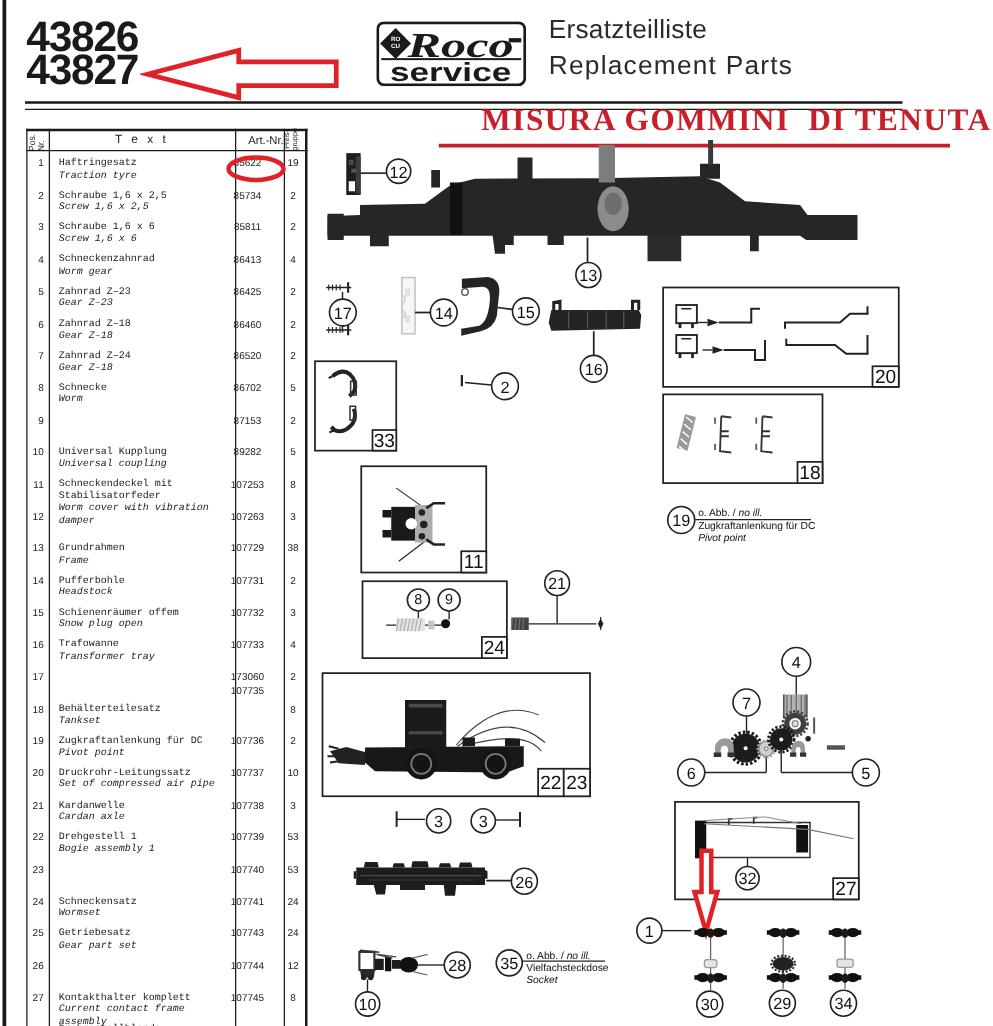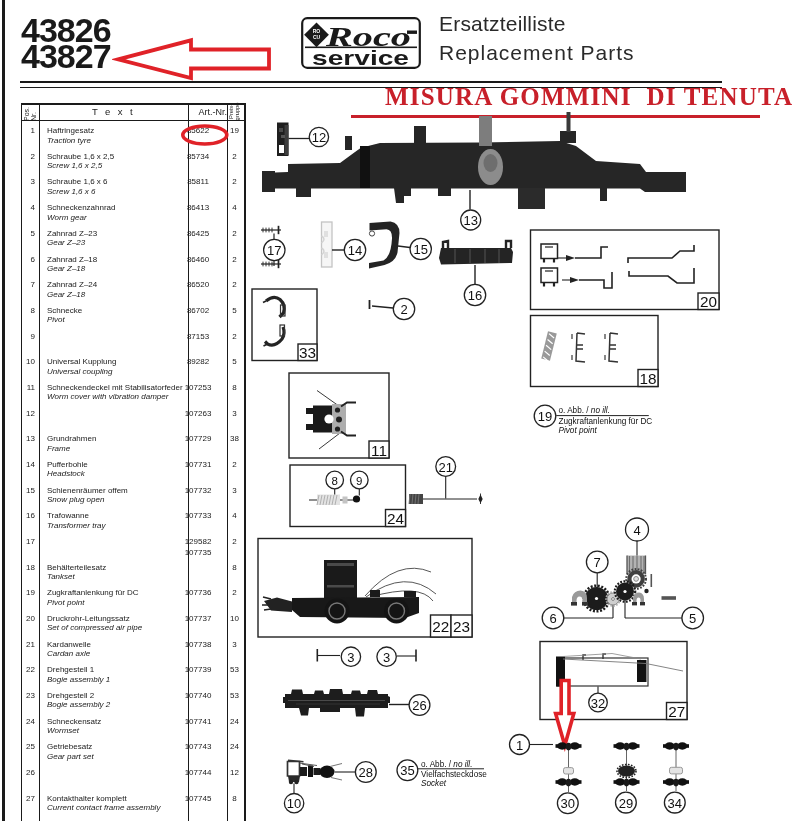--- a/index.html
+++ b/index.html
@@ -10,21 +10,21 @@
 #num1{top:17px;} #num2{top:43px;}
 #ers,#rep{position:absolute;left:439px;font-size:21px;color:#2a2a2a;}
 #ers{top:12.3px;letter-spacing:0.2px;} #rep{top:40.5px;letter-spacing:1px;}
 .hl{position:absolute;background:#1a1a1a;}
 #redtitle{position:absolute;left:351px;top:83px;
  font-family:"Liberation Serif",serif;font-weight:bold;font-size:25px;color:#c8202a;
  letter-spacing:1.2px;white-space:pre;margin-left:34px;}
 .vl{position:absolute;background:#1a1a1a;}
 .pos,.txt,.art,.pg{position:absolute;font-size:8px;line-height:9.6px;color:#1a1a1a;}
 .pos{left:20px;width:15px;text-align:right;}
-.txt{left:47px;width:138px;}
+.txt{left:47px;width:138px;font-family:Liberation Mono, monospace;}
 .art{left:178px;width:40px;text-align:center;}
 .pg{left:227px;width:15px;text-align:center;}
 .hdr{position:absolute;color:#1a1a1a;}
 </style></head>
 <body>
 <div id="page">
  <div class="hl" style="left:2px;top:0;width:2.5px;height:821px"></div>
  <div id="num1">43826</div>
     <div id="num2">43827</div>
  <svg class="abs" style="left:112px;top:34px" width="165" height="50" viewBox="0 0 165 50">
@@ -82,21 +82,21 @@
 <div class="pg" style="top:228.8px">2</div>
 <div class="pos" style="top:254.5px">6</div>
 <div class="txt" style="top:254.5px">Zahnrad Z–18<br><i>Gear Z–18</i></div>
 <div class="art" style="top:254.5px">86460</div>
 <div class="pg" style="top:254.5px">2</div>
 <div class="pos" style="top:280.1px">7</div>
 <div class="txt" style="top:280.1px">Zahnrad Z–24<br><i>Gear Z–18</i></div>
 <div class="art" style="top:280.1px">86520</div>
 <div class="pg" style="top:280.1px">2</div>
 <div class="pos" style="top:305.8px">8</div>
-<div class="txt" style="top:305.8px">Schnecke<br><i>Pivot</i></div>
+<div class="txt" style="top:305.8px">Schnecke<br><i>Worm</i></div>
 <div class="art" style="top:305.8px">86702</div>
 <div class="pg" style="top:305.8px">5</div>
 <div class="pos" style="top:331.5px">9</div>
 <div class="art" style="top:331.5px">87153</div>
 <div class="pg" style="top:331.5px">2</div>
 <div class="pos" style="top:357.1px">10</div>
 <div class="txt" style="top:357.1px">Universal Kupplung<br><i>Universal coupling</i></div>
 <div class="art" style="top:357.1px">89282</div>
 <div class="pg" style="top:357.1px">5</div>
 <div class="pos" style="top:382.8px">11</div>
@@ -116,21 +116,21 @@
 <div class="pg" style="top:459.8px">2</div>
 <div class="pos" style="top:485.5px">15</div>
 <div class="txt" style="top:485.5px">Schienenräumer offem<br><i>Snow plug open</i></div>
 <div class="art" style="top:485.5px">107732</div>
 <div class="pg" style="top:485.5px">3</div>
 <div class="pos" style="top:511.1px">16</div>
 <div class="txt" style="top:511.1px">Trafowanne<br><i>Transformer tray</i></div>
 <div class="art" style="top:511.1px">107733</div>
 <div class="pg" style="top:511.1px">4</div>
 <div class="pos" style="top:536.8px">17</div>
-<div class="art" style="top:536.8px">129582</div>
+<div class="art" style="top:536.8px">173060</div>
 <div class="pg" style="top:536.8px">2</div>
 <div class="pos" style="top:562.5px">18</div>
 <div class="txt" style="top:562.5px">Behälterteilesatz<br><i>Tankset</i></div>
 <div class="art" style="top:548px">107735</div>
 <div class="pg" style="top:562.5px">8</div>
 <div class="pos" style="top:588.2px">19</div>
 <div class="txt" style="top:588.2px">Zugkraftanlenkung für DC<br><i>Pivot point</i></div>
 <div class="art" style="top:588.2px">107736</div>
 <div class="pg" style="top:588.2px">2</div>
 <div class="pos" style="top:613.8px">20</div>
@@ -139,21 +139,20 @@
 <div class="pg" style="top:613.8px">10</div>
 <div class="pos" style="top:639.5px">21</div>
 <div class="txt" style="top:639.5px">Kardanwelle<br><i>Cardan axle</i></div>
 <div class="art" style="top:639.5px">107738</div>
 <div class="pg" style="top:639.5px">3</div>
 <div class="pos" style="top:665.2px">22</div>
 <div class="txt" style="top:665.2px">Drehgestell 1<br><i>Bogie assembly 1</i></div>
 <div class="art" style="top:665.2px">107739</div>
 <div class="pg" style="top:665.2px">53</div>
 <div class="pos" style="top:690.8px">23</div>
-<div class="txt" style="top:690.8px">Drehgestell 2<br><i>Bogie assembly 2</i></div>
 <div class="art" style="top:690.8px">107740</div>
 <div class="pg" style="top:690.8px">53</div>
 <div class="pos" style="top:716.5px">24</div>
 <div class="txt" style="top:716.5px">Schneckensatz<br><i>Wormset</i></div>
 <div class="art" style="top:716.5px">107741</div>
 <div class="pg" style="top:716.5px">24</div>
 <div class="pos" style="top:742.2px">25</div>
 <div class="txt" style="top:742.2px">Getriebesatz<br><i>Gear part set</i></div>
 <div class="art" style="top:742.2px">107743</div>
 <div class="pg" style="top:742.2px">24</div>

